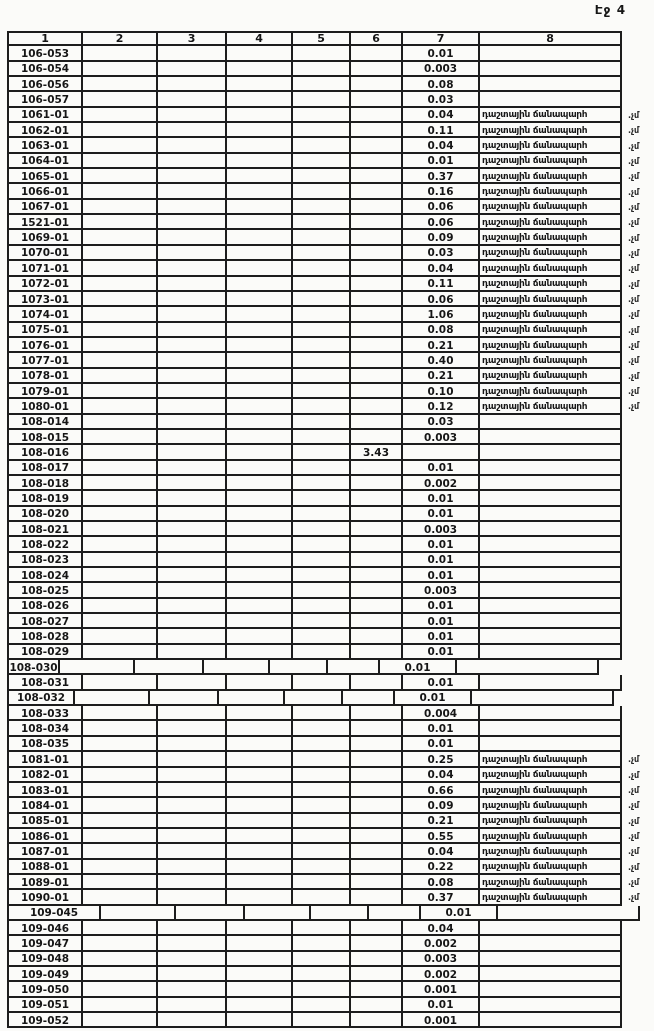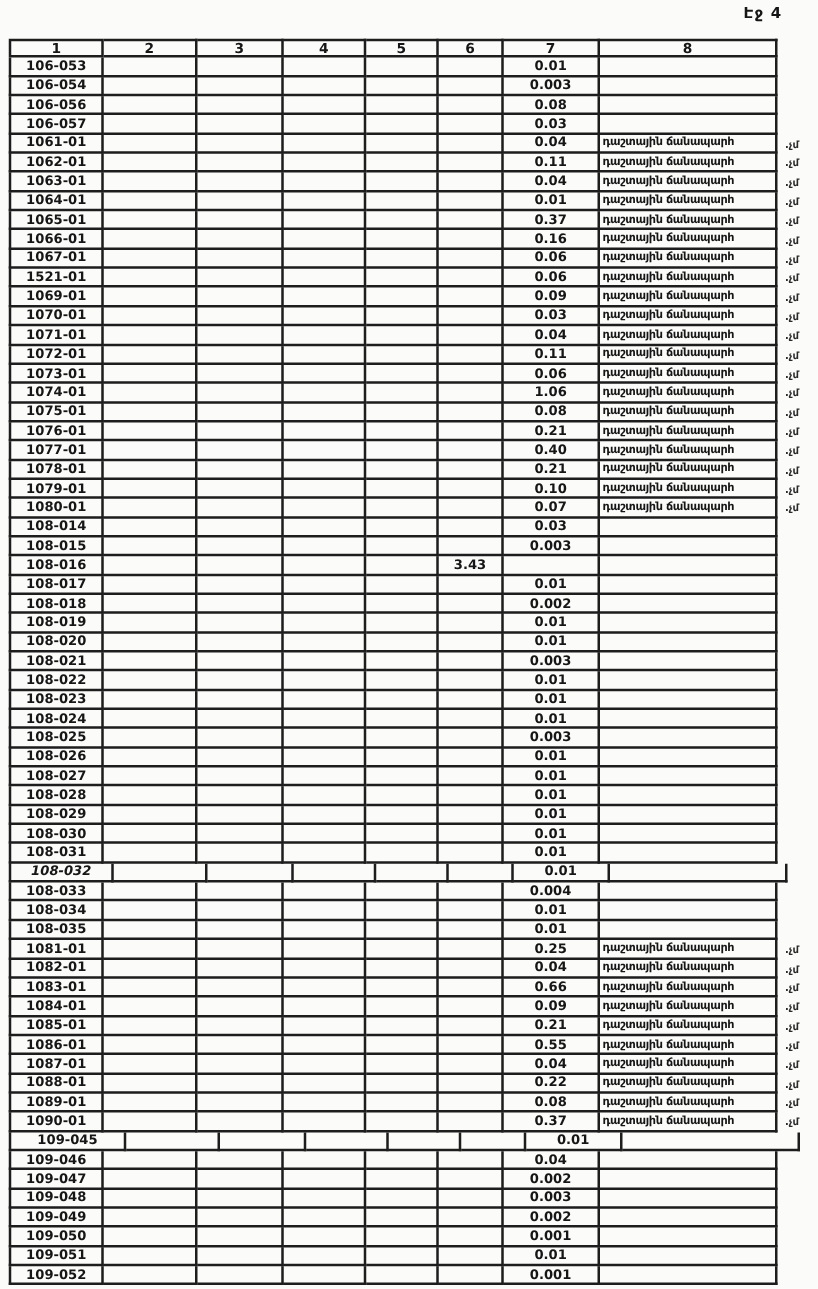--- a/index.html
+++ b/index.html
@@ -307,21 +307,21 @@
         <div class="cell roadtxt" style="width: 142px;">դաշտային ճանապարհ</div>
         <div class="ann">.չմ</div>
       </div>
       <div class="row">
         <div class="cell first" style="width: 76px;">1080-01</div>
         <div class="cell " style="width: 75px;"></div>
         <div class="cell " style="width: 69px;"></div>
         <div class="cell " style="width: 66px;"></div>
         <div class="cell " style="width: 58px;"></div>
         <div class="cell " style="width: 52px;"></div>
-        <div class="cell " style="width: 77px;">0.07</div>
+        <div class="cell " style="width: 77px;">0.12</div>
         <div class="cell roadtxt" style="width: 142px;">դաշտային ճանապարհ</div>
         <div class="ann">.չմ</div>
       </div>
       <div class="row">
         <div class="cell first" style="width: 76px;">108-014</div>
         <div class="cell " style="width: 75px;"></div>
         <div class="cell " style="width: 69px;"></div>
         <div class="cell " style="width: 66px;"></div>
         <div class="cell " style="width: 58px;"></div>
         <div class="cell " style="width: 52px;"></div>
@@ -472,41 +472,41 @@
         <div class="cell first" style="width: 76px;">108-029</div>
         <div class="cell " style="width: 75px;"></div>
         <div class="cell " style="width: 69px;"></div>
         <div class="cell " style="width: 66px;"></div>
         <div class="cell " style="width: 58px;"></div>
         <div class="cell " style="width: 52px;"></div>
         <div class="cell " style="width: 77px;">0.01</div>
         <div class="cell roadtxt" style="width: 142px;"></div>
       </div>
       <div class="row">
-        <div class="cell first" style="width: 76px;">108-030</div>
+        <div class="cell first" style="width: 53px;">108-030</div>
         <div class="cell " style="width: 75px;"></div>
         <div class="cell " style="width: 69px;"></div>
         <div class="cell " style="width: 66px;"></div>
         <div class="cell " style="width: 58px;"></div>
         <div class="cell " style="width: 52px;"></div>
         <div class="cell " style="width: 77px;">0.01</div>
         <div class="cell roadtxt" style="width: 142px;"></div>
       </div>
       <div class="row">
         <div class="cell first" style="width: 76px;">108-031</div>
         <div class="cell " style="width: 75px;"></div>
         <div class="cell " style="width: 69px;"></div>
         <div class="cell " style="width: 66px;"></div>
         <div class="cell " style="width: 58px;"></div>
         <div class="cell " style="width: 52px;"></div>
         <div class="cell " style="width: 77px;">0.01</div>
         <div class="cell roadtxt" style="width: 142px;"></div>
       </div>
       <div class="row">
-        <div class="cell first" style="width: 84px; font-style: italic;">108-032</div>
+        <div class="cell first" style="width: 68px;">108-032</div>
         <div class="cell " style="width: 75px;"></div>
         <div class="cell " style="width: 69px;"></div>
         <div class="cell " style="width: 66px;"></div>
         <div class="cell " style="width: 58px;"></div>
         <div class="cell " style="width: 52px;"></div>
         <div class="cell " style="width: 77px;">0.01</div>
         <div class="cell roadtxt" style="width: 142px;"></div>
       </div>
       <div class="row">
         <div class="cell first" style="width: 76px;">108-033</div>

